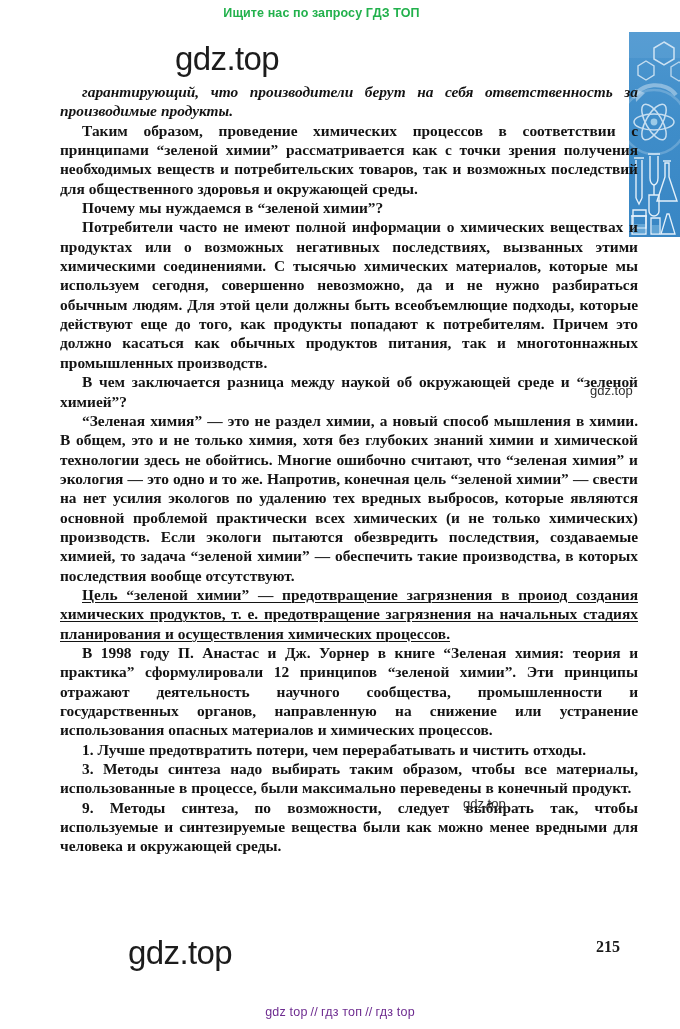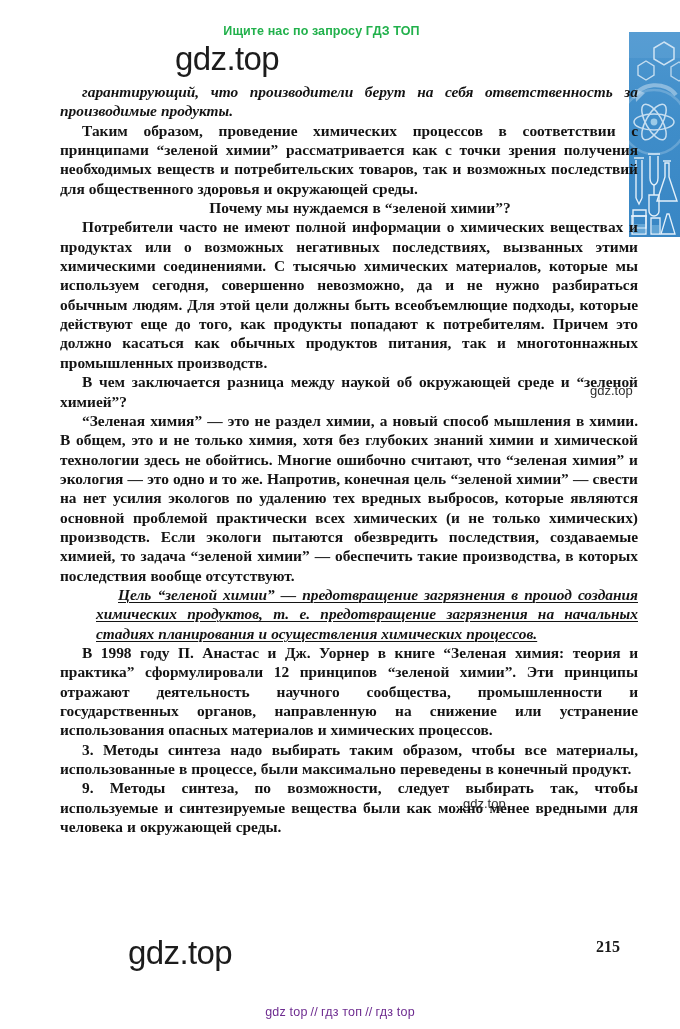--- a/index.html
+++ b/index.html
@@ -13,21 +13,21 @@
     height: 1029px;
     position: relative;
     overflow: hidden;
     font-family: "Liberation Serif", "DejaVu Serif", serif;
     color: #141414;
   }
 
   
   .promo-bar {
     position: absolute;
-    top: 24px;
+    top: 6px;
     left: 0;
     width: 643px;
     text-align: center;
     font-family: "Liberation Sans", sans-serif;
     font-size: 12.5px;
     font-weight: 600;
     letter-spacing: .1px;
     color: #22b14c;
   }
 
@@ -86,29 +86,27 @@
     text-align: justify;
     text-indent: 22px;
     hyphens: manual;
     word-spacing: .2px;
   }
   .para.ital {
     font-style: italic;
     font-weight: 600;
   }
   .para.ital-underline {
-    font-style: italic;
     text-decoration: underline;
     text-underline-offset: 2px;
     text-decoration-thickness: 1px;
-    margin-left: 36px;
   }
   .para.heading {
     font-weight: bold;
-    text-align: center;
+    text-align: left;
   }
   .body-text { font-weight: bold; }
 
   
   .page-number {
     position: absolute;
     top: 938px;
     left: 596px;
     font-family: "Liberation Serif", serif;
     font-size: 16px;
@@ -230,20 +228,21 @@
   <p class="para body-text">Потребители часто не имеют полной информации о химических веществах и продуктах или о возможных негативных последствиях, вызванных этими химическими соединениями. С тысячью химических материалов, которые мы используем сегодня, совершенно невозможно, да и не нужно разбираться обычным людям. Для этой цели должны быть всеобъемлющие подходы, которые действуют еще до того, как продукты попадают к потребителям. Причем это должно касаться как обычных продуктов питания, так и многотоннажных промышленных производств.</p>
 
   <p class="para body-text">В чем заключается разница между наукой об окружающей среде и “зеленой химией”?</p>
 
   <p class="para body-text">“Зеленая химия” — это не раздел химии, а новый способ мышления в химии. В общем, это и не только химия, хотя без глубоких знаний химии и химической технологии здесь не обойтись. Многие ошибочно считают, что “зеленая химия” и экология — это одно и то же. Напротив, конечная цель “зеленой химии” — свести на нет усилия экологов по удалению тех вредных выбросов, которые являются основной проблемой практически всех химических (и не только химических) производств. Если экологи пытаются обезвредить последствия, создаваемые химией, то задача “зеленой химии” — обеспечить такие производства, в которых последствия вообще отсутствуют.</p>
 
   <p class="para ital-underline body-text">Цель “зеленой химии” — предотвращение загрязнения в проиод создания химических продуктов, т. е. предотвращение загрязнения на начальных стадиях планирования и осуществления химических процессов.</p>
 
   <p class="para body-text">В 1998 году П. Анастас и Дж. Уорнер в книге “Зеленая химия: теория и практика” сформулировали 12 принципов “зеленой химии”. Эти принципы отражают деятельность научного сообщества, промышленности и государственных органов, направленную на снижение или устранение использования опасных материалов и химических процессов.</p>
 
+  <p class="para body-text">1. Лучше предотвратить потери, чем перерабатывать и чистить отходы.</p>
 
   <p class="para body-text">3. Методы синтеза надо выбирать таким образом, чтобы все материалы, использованные в процессе, были максимально переведены в конечный продукт.</p>
 
   <p class="para body-text">9. Методы синтеза, по возможности, следует выбирать так, чтобы используемые и синтезируемые вещества были как можно менее вредными для человека и окружающей среды.</p>
 </div>
 
 <div class="mini-mark m1">gdz.top</div>
 <div class="mini-mark m2">gdz.top</div>
 
 <div class="logo-bottom">gdz.top</div>

